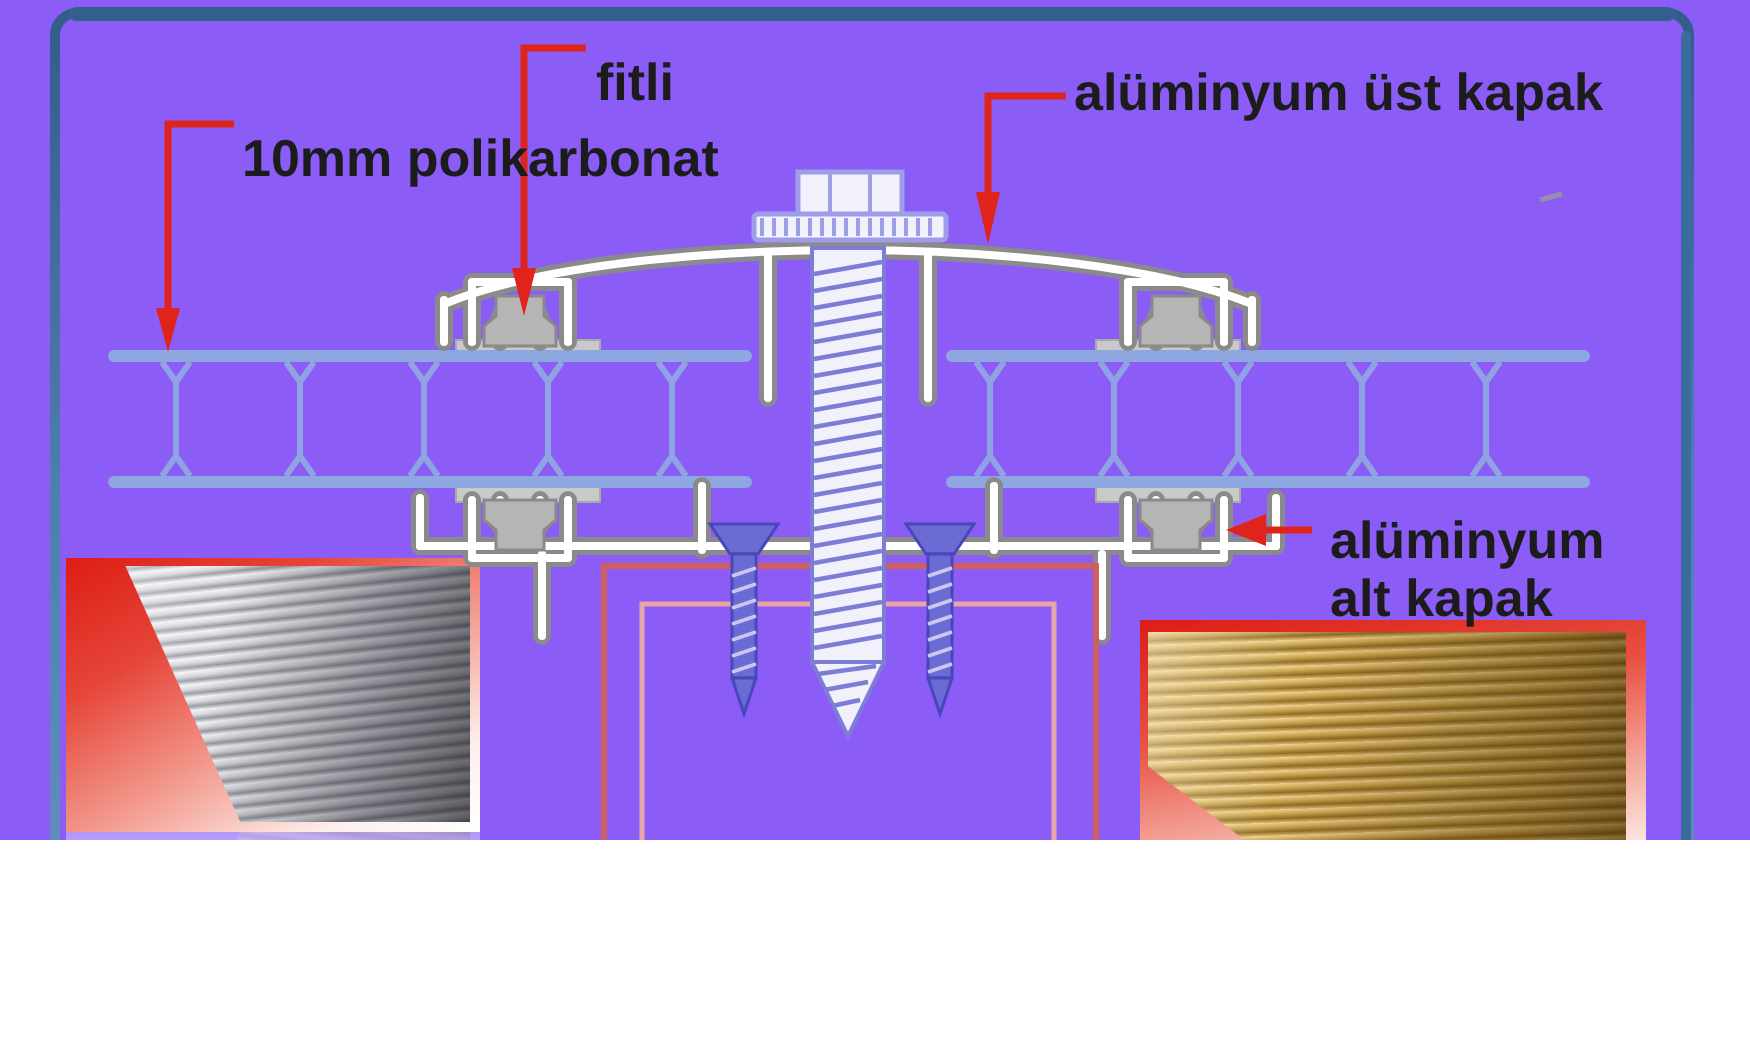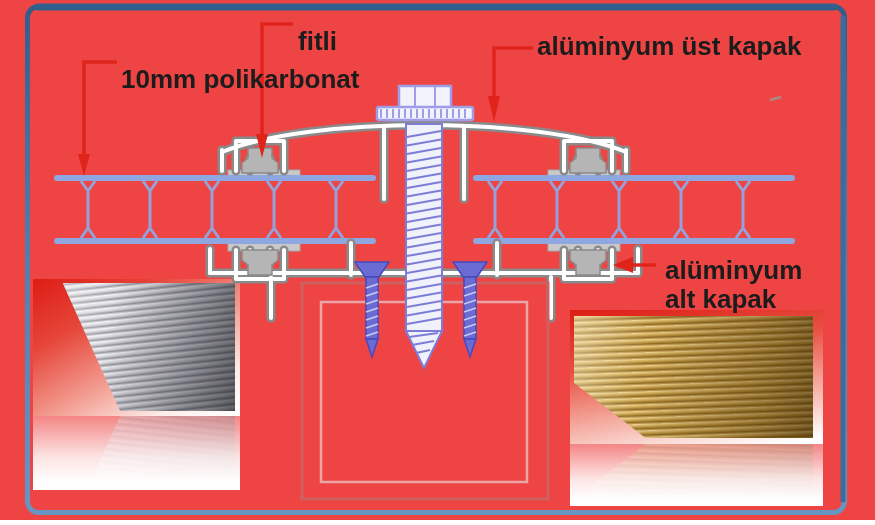--- a/index.html
+++ b/index.html
@@ -1,16 +1,16 @@
 <!DOCTYPE html>
 <html style="--border-blue: #4d7dad; --arrow-red: #e0241c; --panel-blue: #8fa7e0; --profile-gray: #8a8a8a; --gasket-gray: #b5b5b5; --pad-gray: #c9c9c9; --screw-purple: #7d7dd8; --screw-purple-light: #9e9ee8; --screw-purple-dark: #6b6bd4; --screw-fill: #f1f1fc; --box-red-outer: #d06060; --box-red-inner: #eaa6a6; --inset-red: #dd1d15; --label-black: #1c1c1c;"><head>
 <meta charset="utf-8">
 <style>
   html,body{margin:0;padding:0;background:#fff;}
-  .frame{position:relative;width:875px;height:520px;background:#ef4444;overflow:hidden;
+  .frame{position:relative;width:875px;height:420px;background:#8b5cf6;overflow:hidden;
          font-family:"Liberation Sans",sans-serif;}
   .frame svg.diagram{position:absolute;left:0;top:0;z-index:2;}
   
   .skin{stroke:var(--panel-blue);stroke-width:6;stroke-linecap:round;fill:none;}
   .rib{stroke:var(--panel-blue);stroke-width:3;fill:none;opacity:.95;}
   use.metal-outer{stroke:var(--profile-gray);stroke-width:9;fill:none;
                   stroke-linecap:round;stroke-linejoin:round;}
   use.metal-inner{stroke:#ffffff;stroke-width:4;fill:none;
                   stroke-linecap:round;stroke-linejoin:round;}
   .gasket{fill:var(--gasket-gray);stroke:var(--profile-gray);stroke-width:1.5;}

